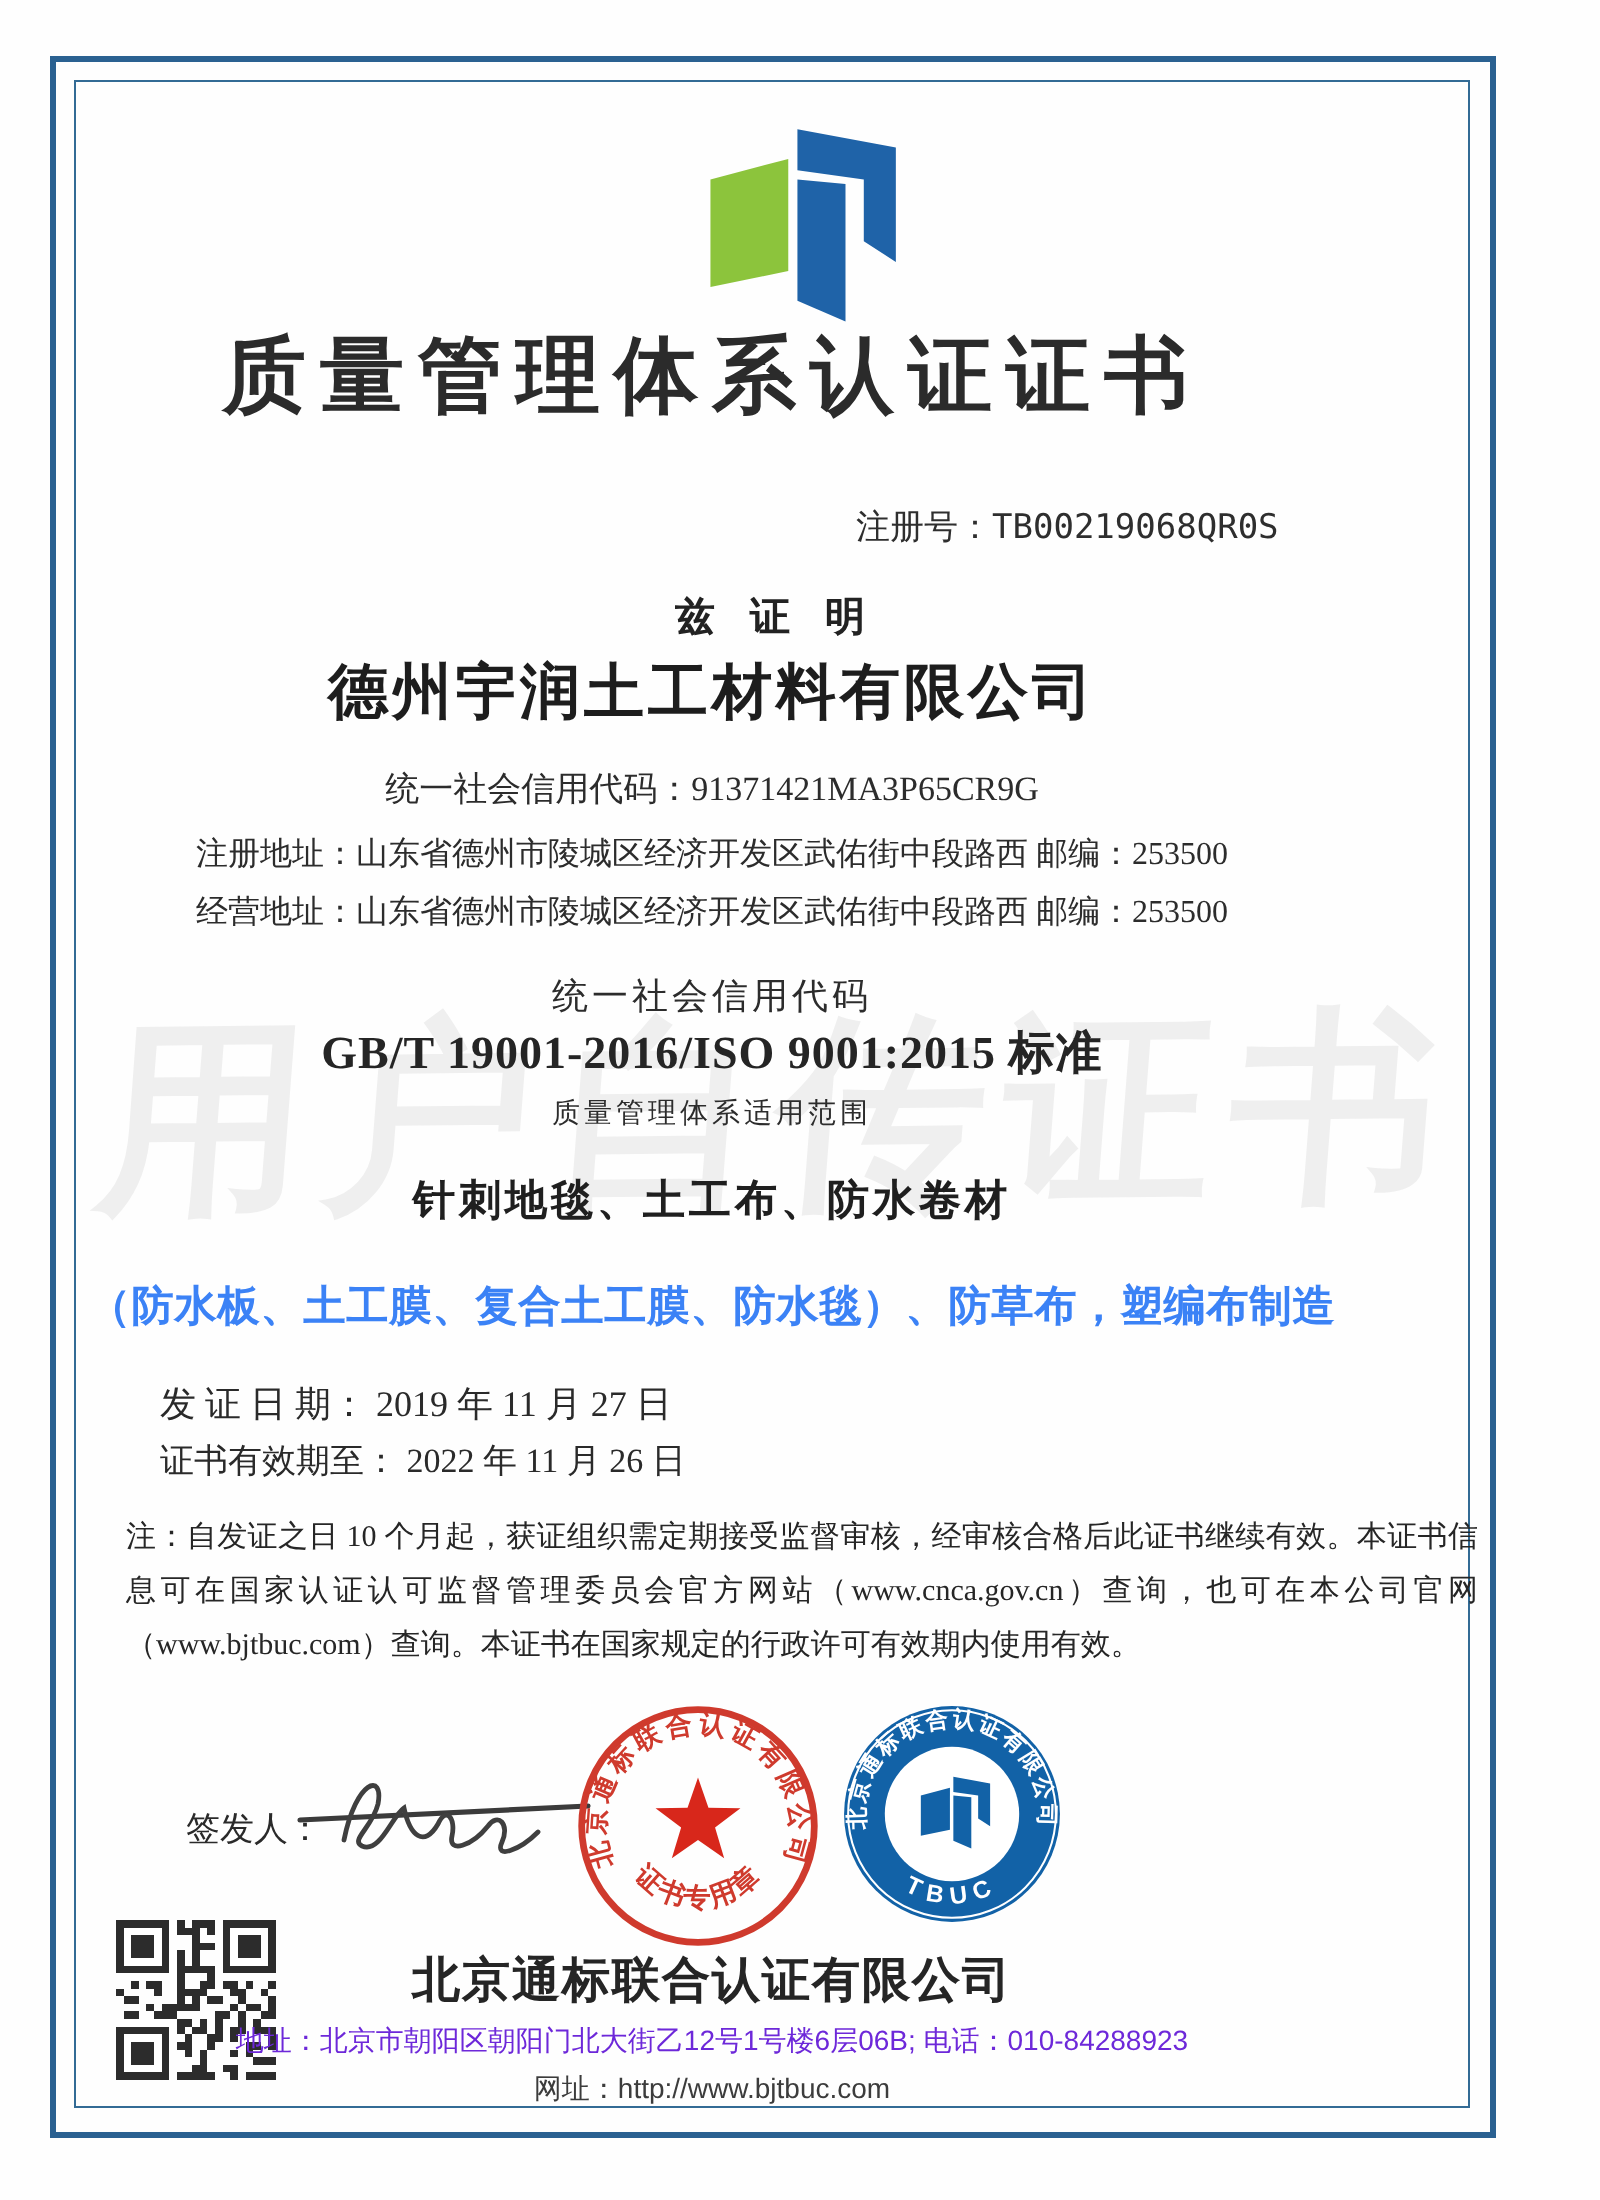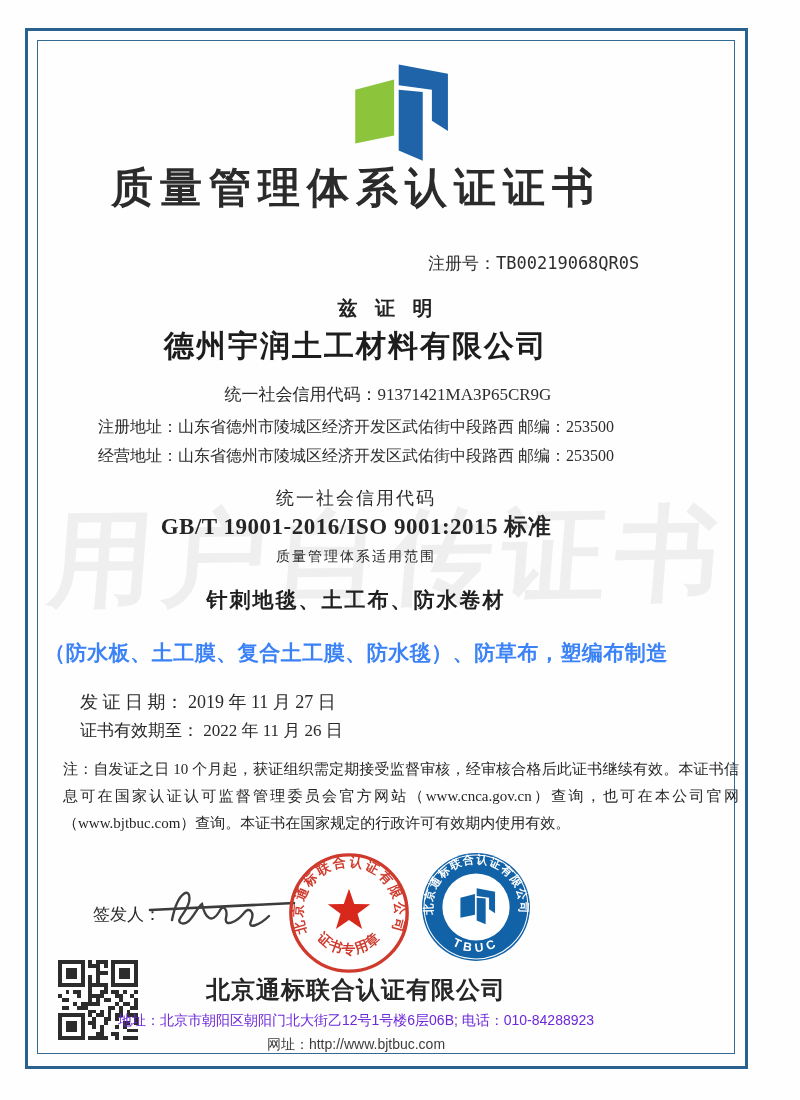--- a/index.html
+++ b/index.html
@@ -14,21 +14,21 @@
      font-family:"Liberation Sans","DejaVu Sans",sans-serif;white-space:nowrap;
      transform:skewX(-5deg) rotate(-0.6deg);pointer-events:none;}
   .content{position:relative;z-index:2;}
   .title{top:160px;font-size:42px;font-weight:700;letter-spacing:7px;color:#2b2b2b;
      font-family:"Liberation Sans","DejaVu Sans",sans-serif;}
   .regnum{left:428px;top:252px;font-size:17px;color:#2e2e2e;font-family:"DejaVu Sans Mono","Liberation Mono",monospace;}
   .certify{top:295px;font-size:20px;font-weight:700;letter-spacing:6px;color:#222;
      font-family:"Liberation Sans","DejaVu Sans",sans-serif;margin-left:32px;}
   .company{top:326px;font-size:30px;font-weight:700;letter-spacing:2px;color:#1d1d1d;
      font-family:"Liberation Sans","DejaVu Sans",sans-serif;}
-  .creditcode{top:383px;font-size:17px;color:#2c2c2c;padding-left:32px;}
+  .creditcode{top:383px;font-size:17px;color:#2c2c2c;}
   .addr1{top:417px;font-size:16px;color:#2c2c2c;}
   .addr2{top:446px;font-size:16px;color:#2c2c2c;}
   .conform{top:486px;font-size:18px;color:#2c2c2c;letter-spacing:2px;}
   .standard{top:511px;font-size:23px;font-weight:700;color:#252525;letter-spacing:0.5px;}
   .scopehead{top:548px;font-size:14px;color:#2c2c2c;letter-spacing:2px;}
   .scope1{top:586px;font-size:21px;font-weight:700;color:#1f1f1f;letter-spacing:2px;
      font-family:"Liberation Sans","DejaVu Sans",sans-serif;}
   .scope2{top:639px;font-size:21px;font-weight:700;color:#3b82f6;letter-spacing:0.5px;
      font-family:"Liberation Sans","DejaVu Sans",sans-serif;}
   .dateline1{left:80px;top:690px;font-size:18px;color:#2a2a2a;}

